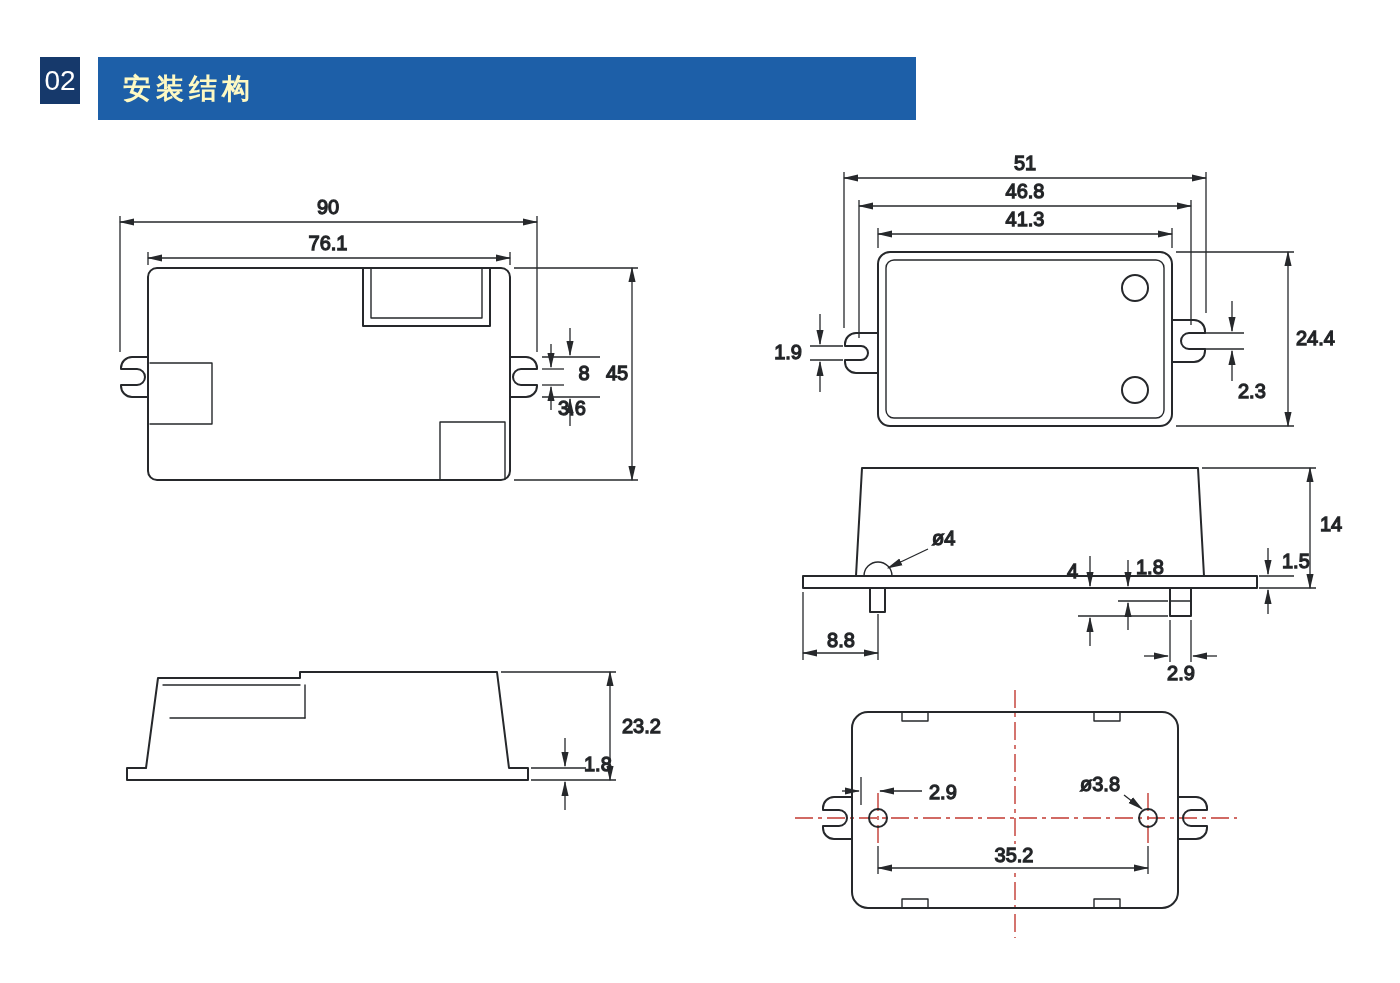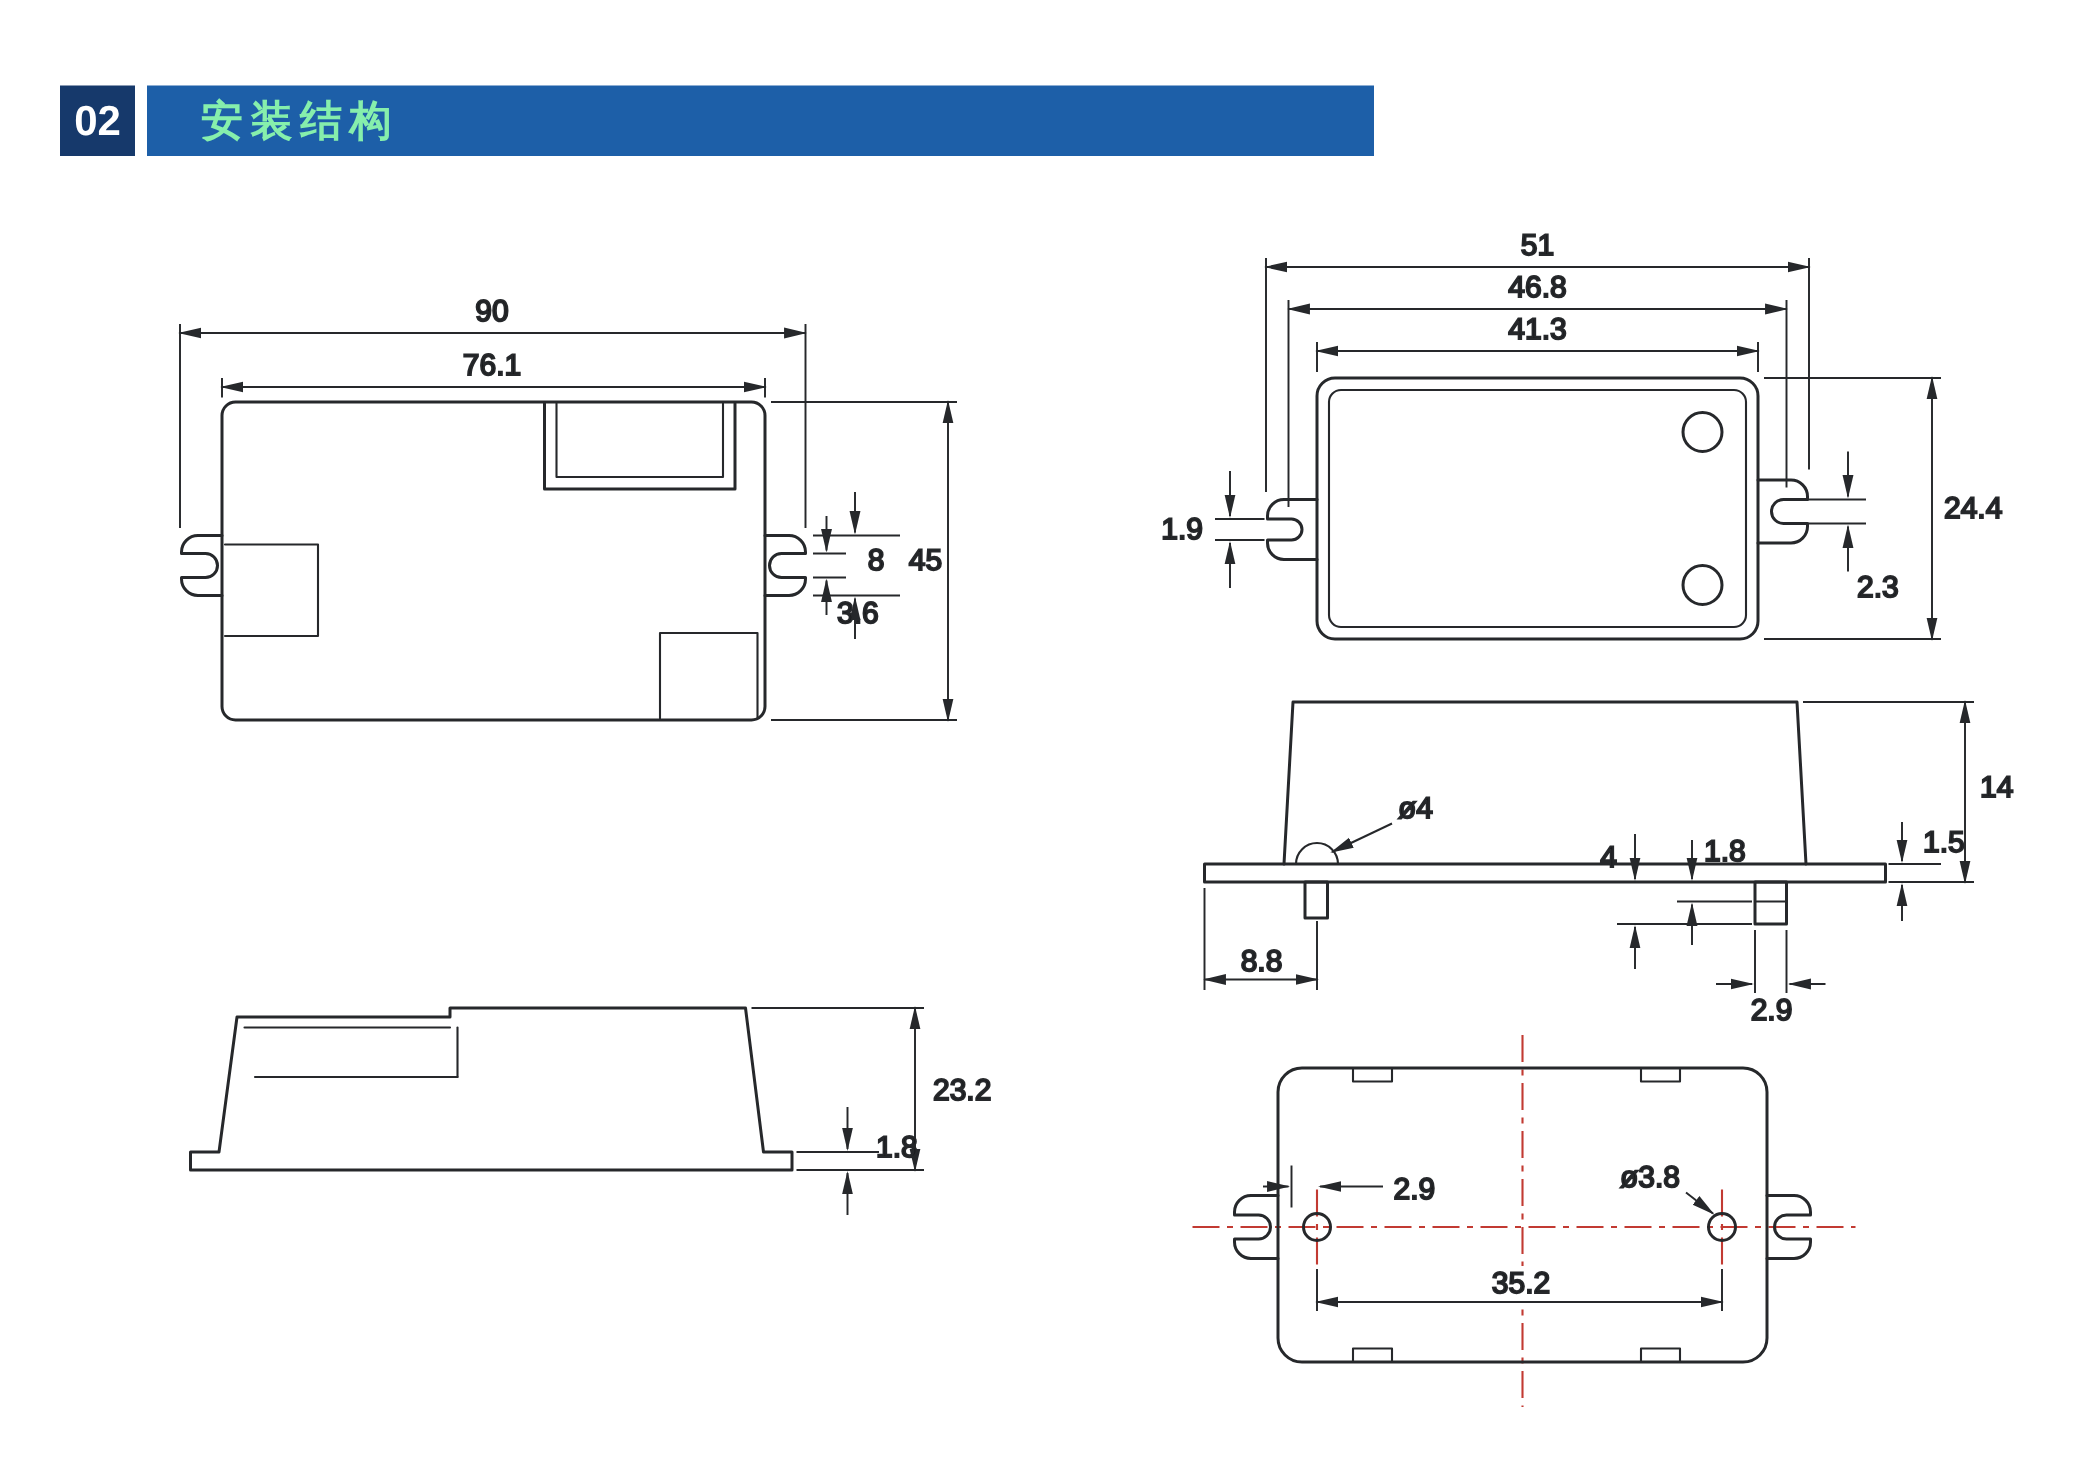--- a/index.html
+++ b/index.html
@@ -2,28 +2,28 @@
 <html><head>
 <meta charset="utf-8">
 <style>
   * { margin:0; padding:0; box-sizing:border-box; }
   html,body { background:#ffffff; }
   body {
     width:1400px; height:983px; position:relative; overflow:hidden;
     font-family:"Liberation Sans", sans-serif;
   }
   .hdr-num {
-    position:absolute; left:40px; top:57px; width:50px; height:47px;
+    position:absolute; left:40px; top:57px; width:40px; height:47px;
     background:#16396b; color:#fff; display:flex; align-items:center;
-    justify-content:center; font-size:28px; font-weight:bold;
+    justify-content:center; font-size:28px; font-weight:normal;
   }
   .hdr-bar {
-    position:absolute; left:98px; top:57px; width:818px; height:47px;
-    background:#1d5fa8; color:#86efac; display:flex; align-items:center;
-    padding-left:36px; font-size:28px; font-weight:bold; letter-spacing:5px;
+    position:absolute; left:98px; top:57px; width:818px; height:63px;
+    background:#1d5fa8; color:#fef9c3; display:flex; align-items:center;
+    padding-left:25px; font-size:28px; font-weight:bold; letter-spacing:5px;
   }
   svg.drawing { position:absolute; left:0; top:0; }
   .outline { stroke:#26282b; stroke-width:2; fill:none; stroke-linejoin:round; stroke-linecap:round; }
   .thin    { stroke:#26282b; stroke-width:1.4; fill:none; stroke-linejoin:round; }
   .dim     { stroke:#26282b; stroke-width:1.3; fill:none; }
   .dimtext { font-size:20px; fill:#17181a; font-family:"Liberation Sans", sans-serif; }
   .patch   { fill:#ffffff; stroke:none; }
 </style>
 </head>
 <body>

